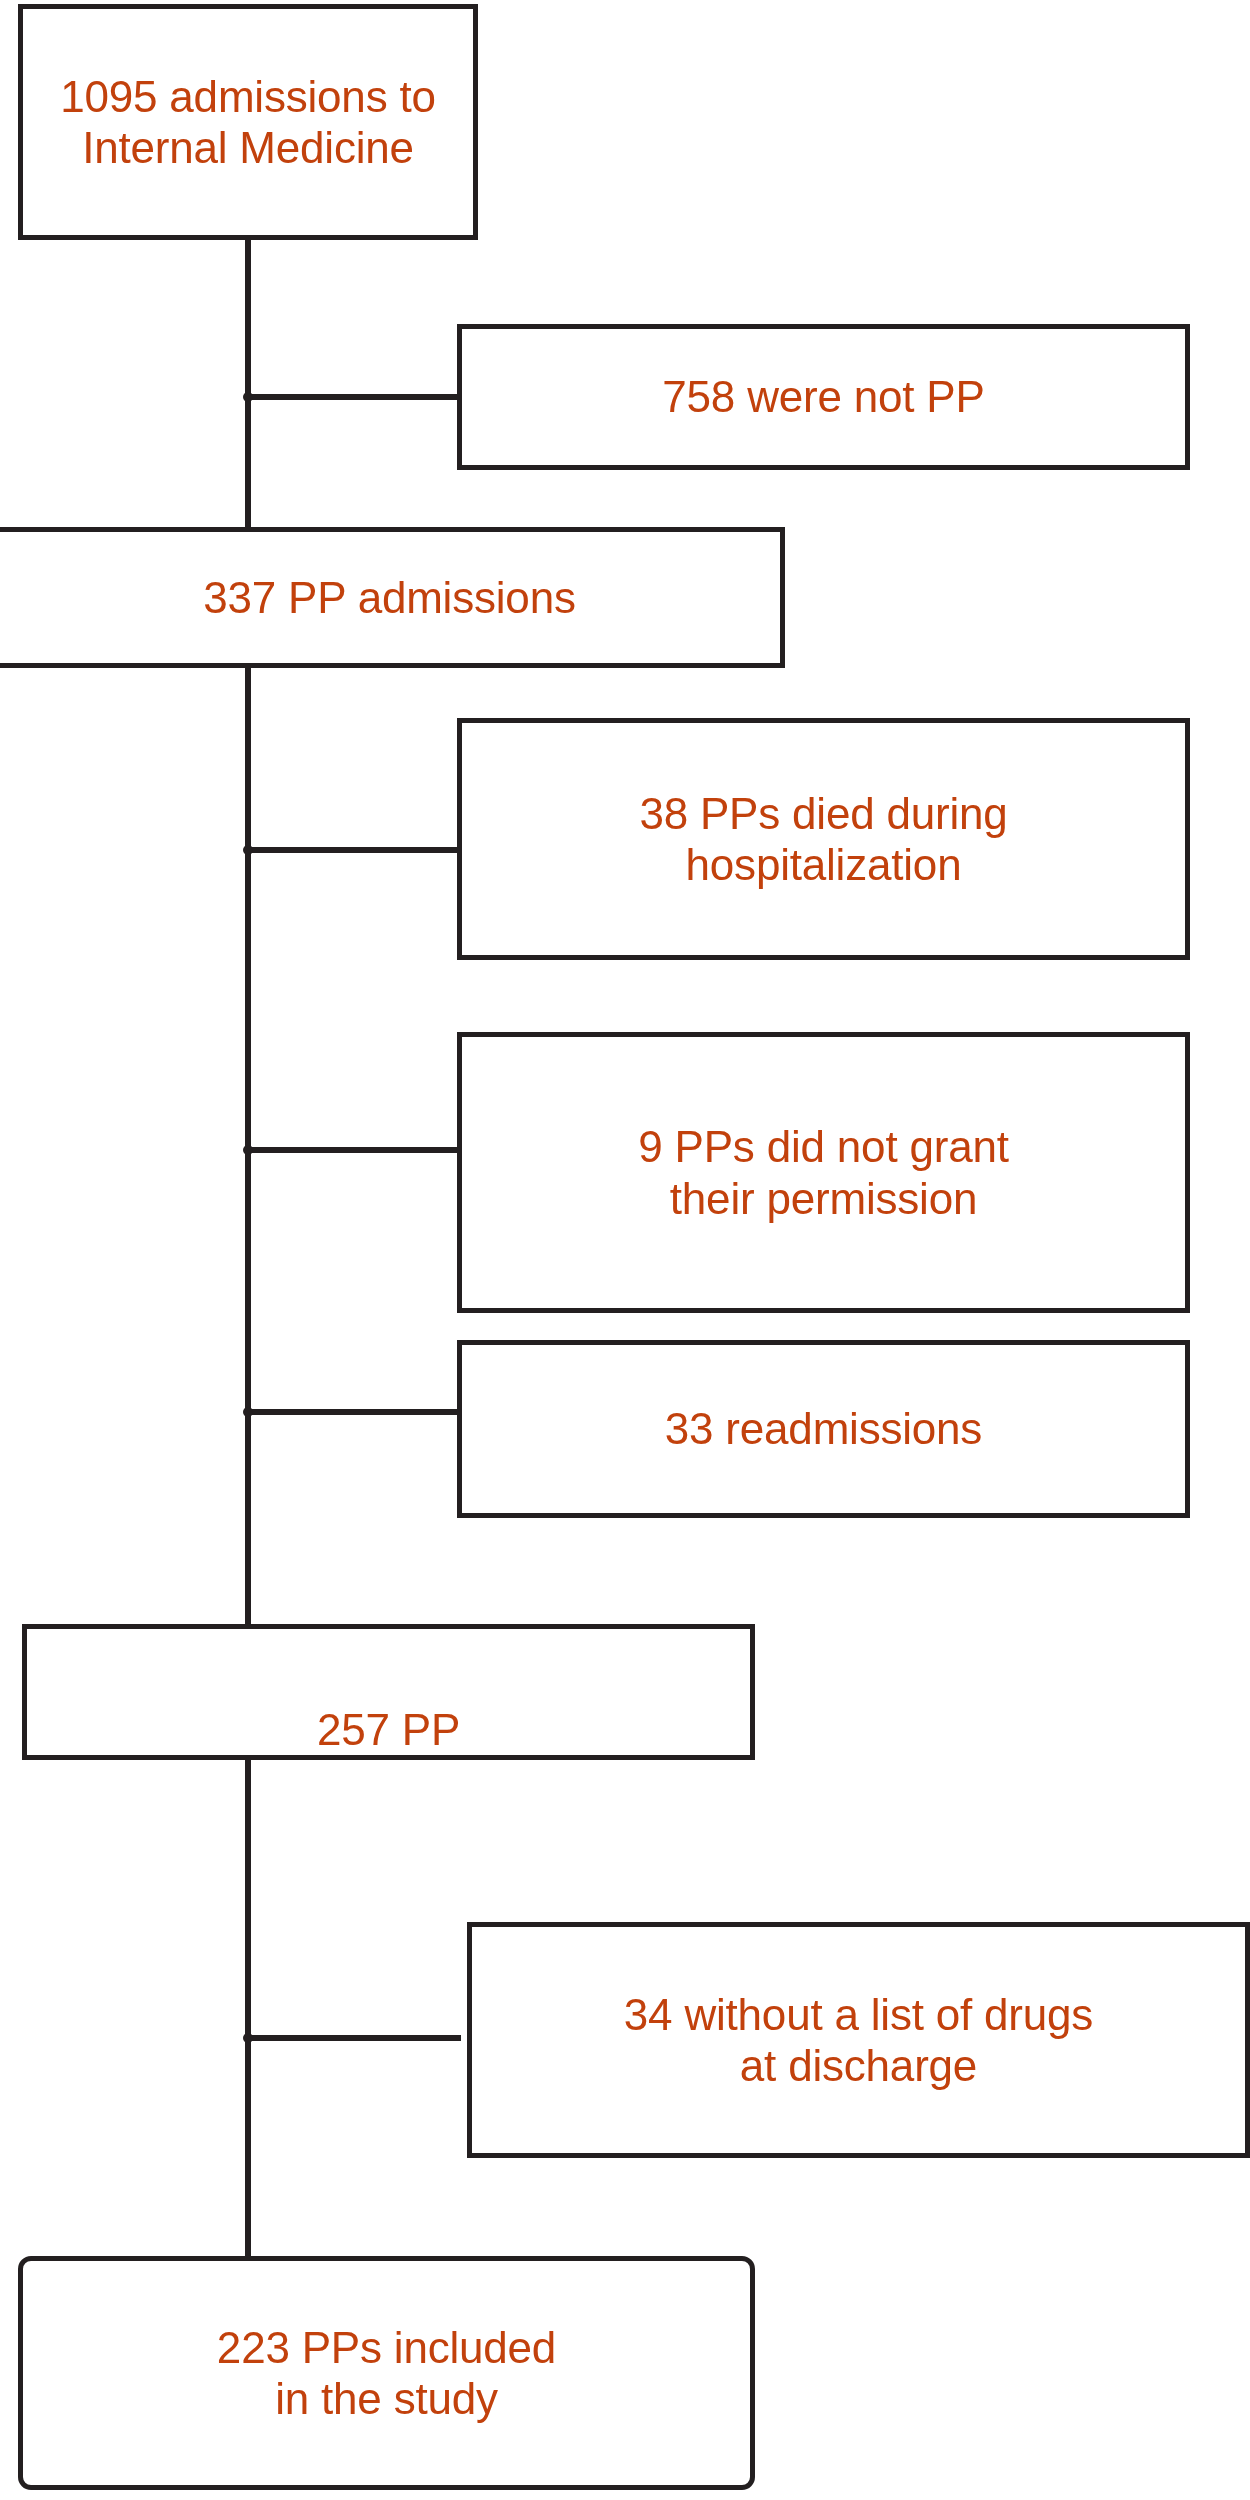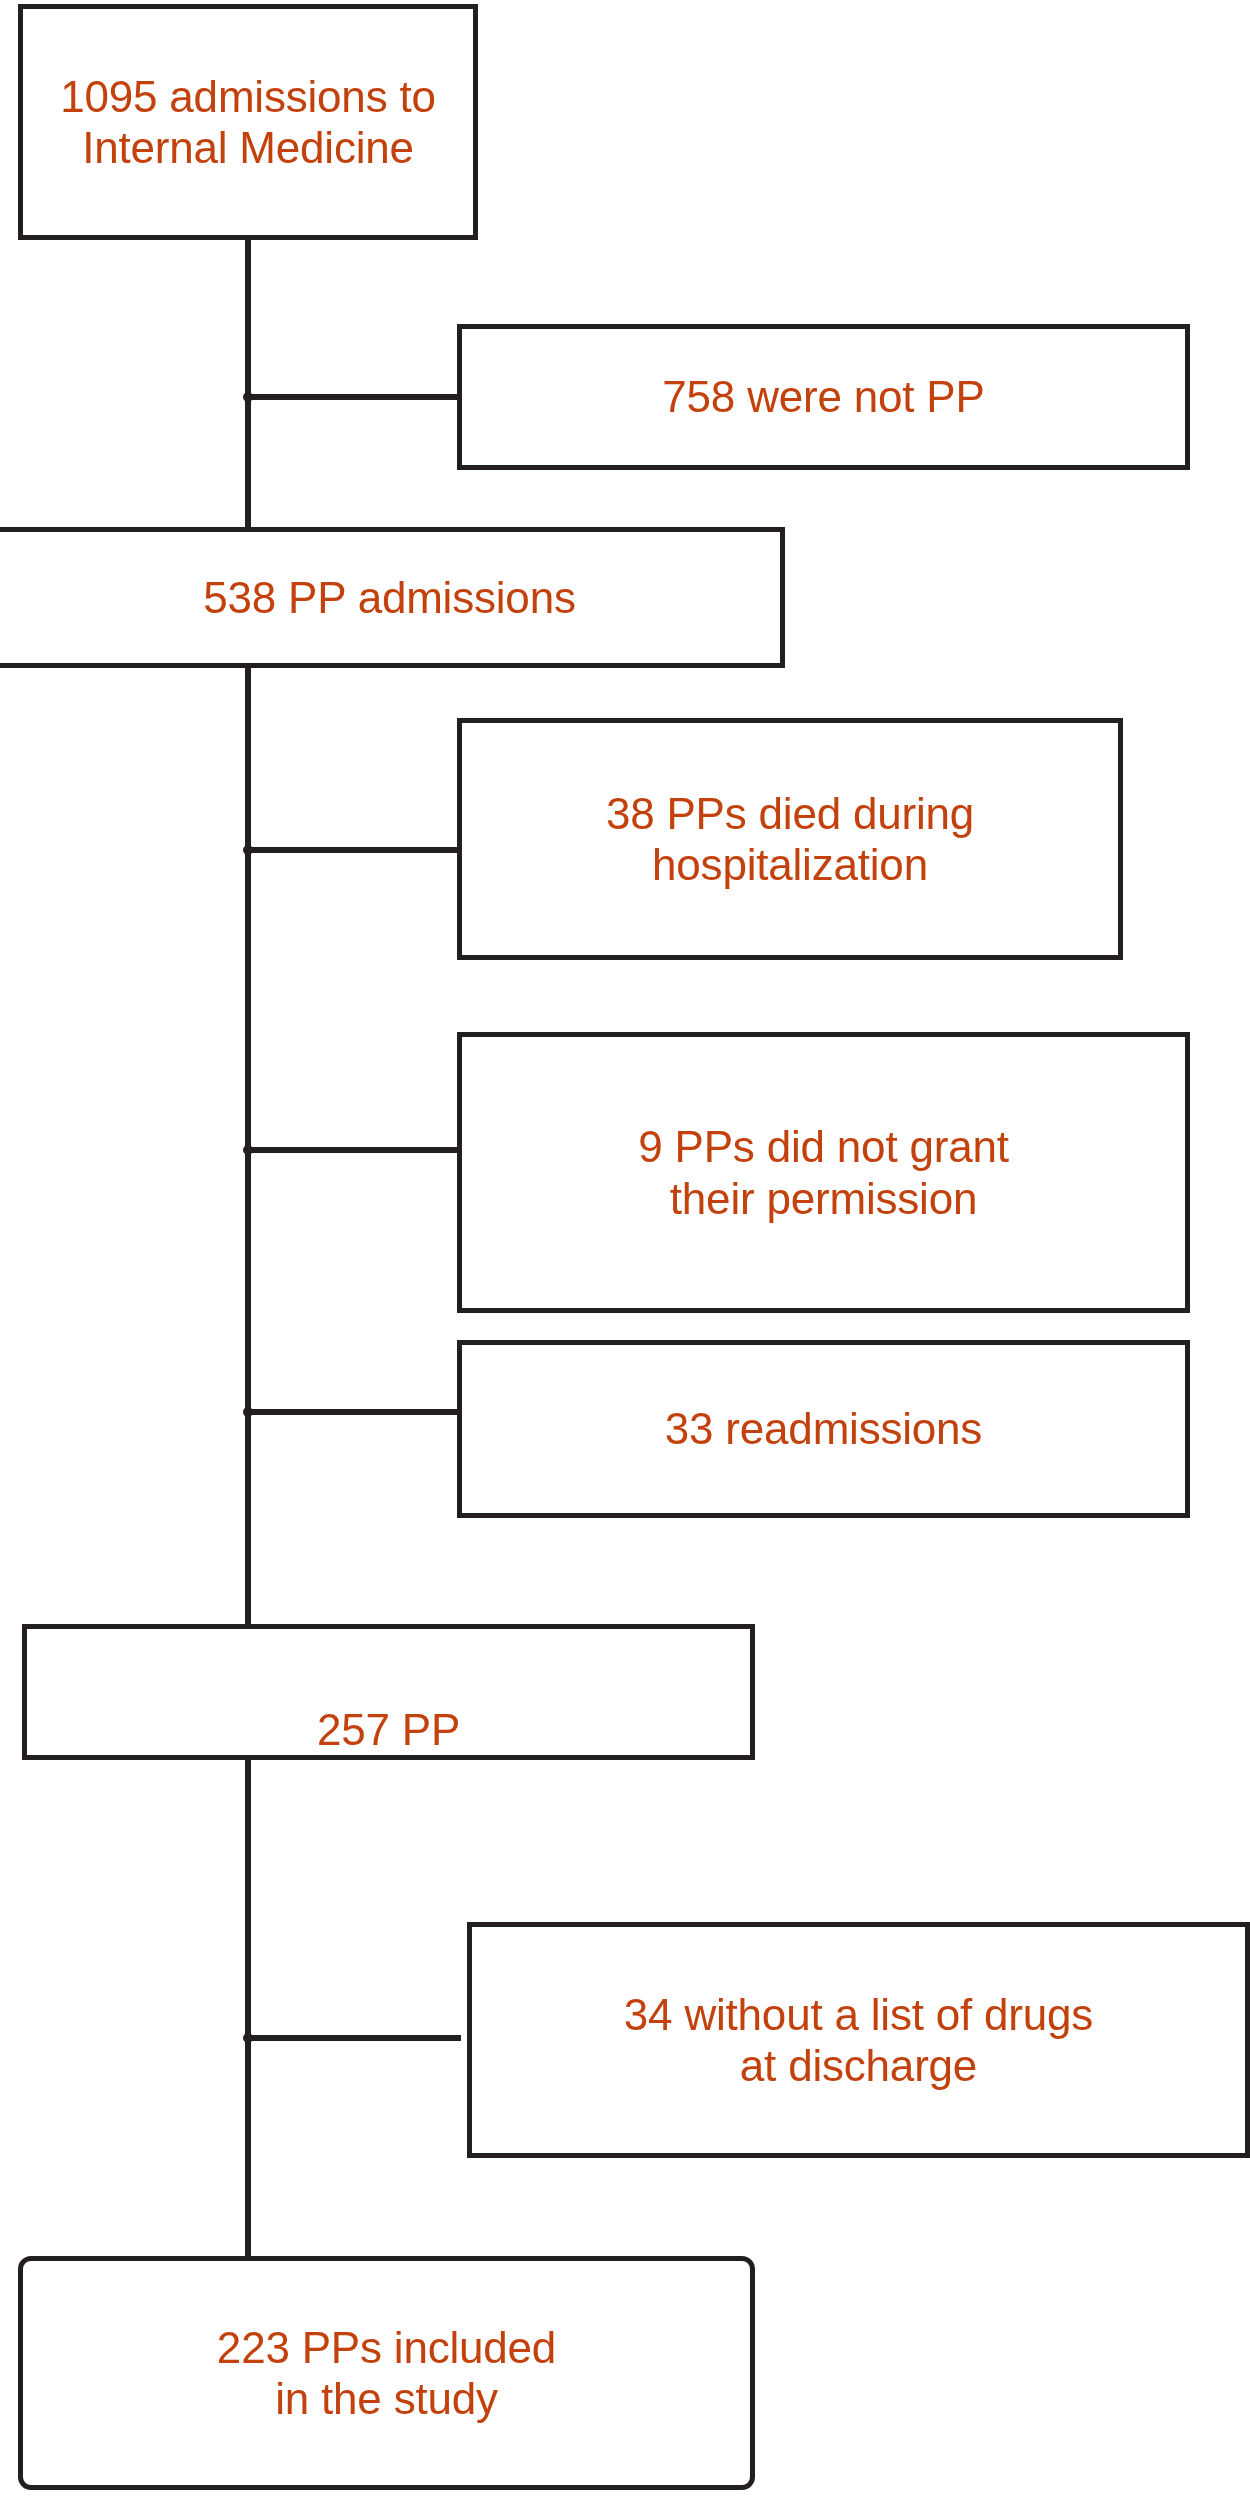--- a/index.html
+++ b/index.html
@@ -90,24 +90,24 @@
   <div class="node" style="left:18px; top:4px; width:460px; height:236px;">
     <span class="node-text">1095 admissions to
 Internal Medicine</span>
   </div>
 
   <div class="node" style="left:457px; top:324px; width:733px; height:146px;">
     <span class="node-text">758 were not PP</span>
   </div>
 
   <div class="node" style="left:-6px; top:527px; width:791px; height:141px;">
-    <span class="node-text">538 PP admissions</span>
+    <span class="node-text">337 PP admissions</span>
   </div>
 
-  <div class="node" style="left:457px; top:718px; width:666px; height:242px;">
+  <div class="node" style="left:457px; top:718px; width:733px; height:242px;">
     <span class="node-text">38 PPs died during
 hospitalization</span>
   </div>
 
   <div class="node" style="left:457px; top:1032px; width:733px; height:281px;">
     <span class="node-text">9 PPs did not grant
 their permission</span>
   </div>
 
   <div class="node" style="left:457px; top:1340px; width:733px; height:178px;">

